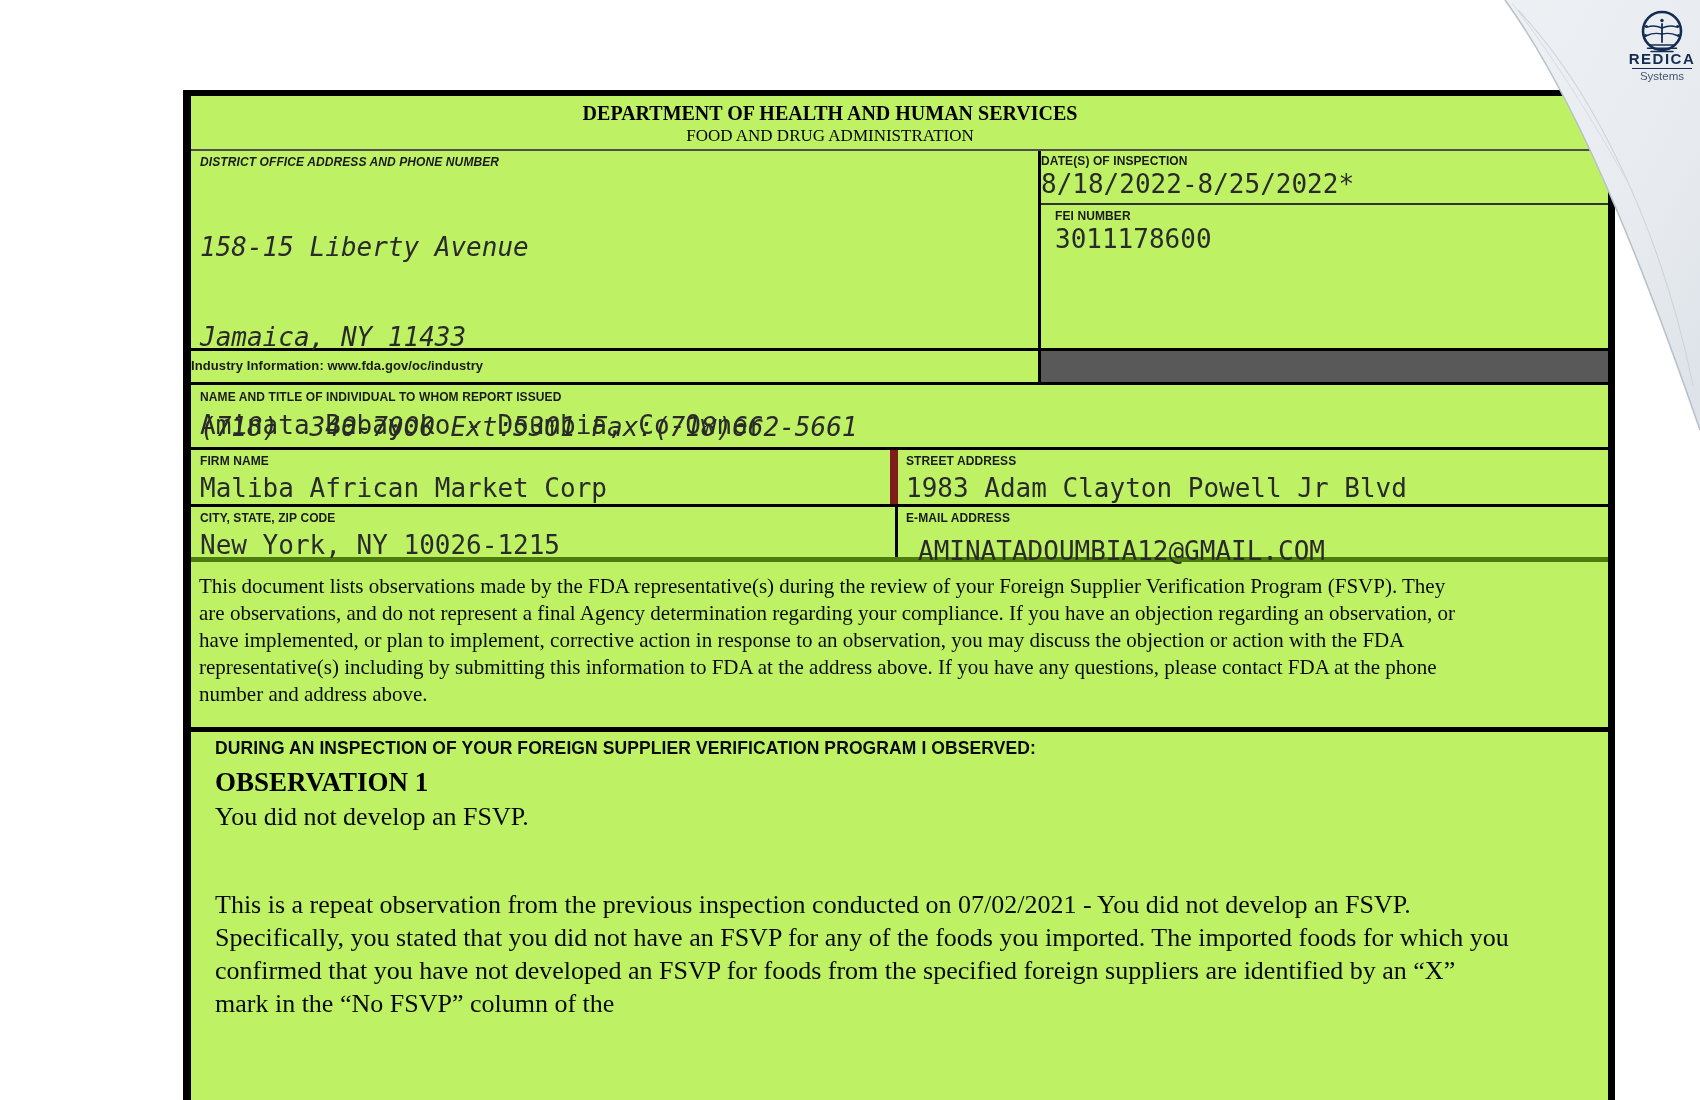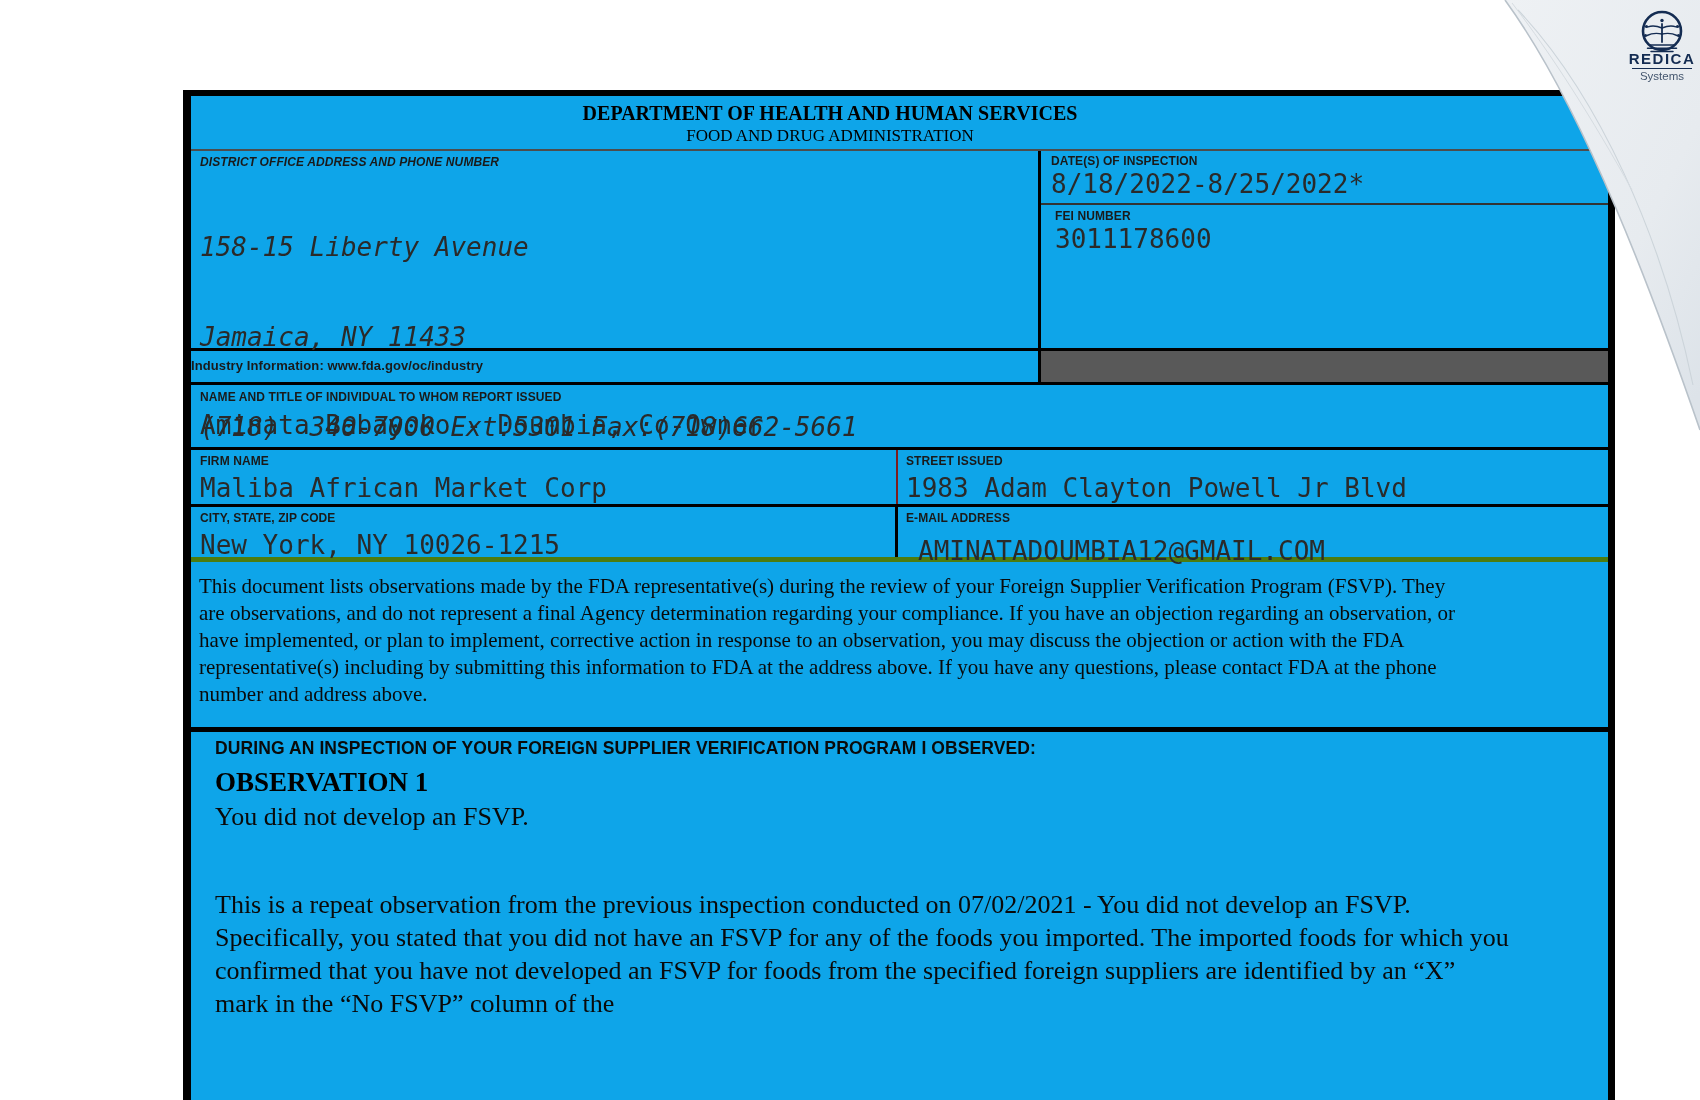--- a/index.html
+++ b/index.html
@@ -1,20 +1,20 @@
 <!DOCTYPE html>
 <html><head>
 <meta charset="utf-8">
 <style>
   * { margin:0; padding:0; box-sizing:border-box; }
   html,body { width:1700px; height:1100px; background:#ffffff; overflow:hidden;
               font-family:"Liberation Sans", sans-serif; position:relative; }
 
   .doc { position:absolute; left:183px; top:90px; width:1432px; height:1010px;
-         background:#0ea5e9; border-left:8px solid #000; border-right:7px solid #000;
+         background:#bef264; border-left:8px solid #000; border-right:7px solid #000;
          border-top:6px solid #000; }
 
   .lbl { font-family:"Liberation Sans", sans-serif; font-weight:bold; font-size:12px;
          color:#1a1a1a; letter-spacing:0.1px; }
   .mono { font-family:"DejaVu Sans Mono", monospace; font-size:26px; color:#2a2a2a;
           white-space:pre; }
 
   
   .header-row { height:55px; border-bottom:2px solid #4d4d4d; text-align:center;
                 padding:5px 139px 0 0; }
@@ -22,37 +22,37 @@
                color:#000; line-height:24px; }
   .hdr-sub   { font-family:"Liberation Serif", serif; font-size:17px; color:#000;
                line-height:21px; }
 
   
   .main-row { display:flex; height:197px; }
   .district-cell { width:850px; border-right:3px solid #000; padding:4px 0 0 9px;font-style:italic; }
   .district-lines { margin-top:3px; }
   .district-lines div { line-height:30px; }
   .right-col { flex:1; display:flex; flex-direction:column; }
-  .date-cell { height:54px; border-bottom:2px solid #333; padding:3px 0 0 10px; }
+  .date-cell { height:54px; border-bottom:2px solid #333; padding:3px 0 0 0; }
   .fei-cell  { flex:1; padding:4px 0 0 14px; }
   .date-cell .mono, .fei-cell .mono { margin-top:1px; }
 
   
   .industry-row { display:flex; height:37px; border-top:3px solid #000; border-bottom:3px solid #000; }
   .industry-left { width:850px; border-right:3px solid #000; padding:7px 0 0 0; }
   .industry-left .lbl { font-size:13px; }
   .industry-shade { flex:1; }
 
   
   .name-row { height:65px; border-bottom:3px solid #000; padding:5px 0 0 9px; }
   .name-row .mono { margin-top:6px; }
 
   
   .firm-row { display:flex; height:57px; border-bottom:3px solid #000; }
-  .firm-cell { width:707px; border-right:2px solid #7f1d1d; padding:4px 0 0 9px; }
+  .firm-cell { width:707px; border-right:8px solid #7f1d1d; padding:4px 0 0 9px; }
   .street-cell { flex:1; padding:4px 0 0 8px; }
   .firm-row .mono { margin-top:5px; }
 
   
   .city-row { display:flex; height:55px; border-bottom:5px solid #4d7c0f; }
   .city-cell { width:707px; border-right:3px solid #000; padding:4px 0 0 9px; }
   .email-cell { flex:1; padding:4px 0 0 8px; }
   .city-cell .mono { margin-top:5px; }
   .email-cell .mono { margin-top:11px; margin-left:12px; }
 
@@ -117,21 +117,21 @@
     <div class="lbl">NAME AND TITLE OF INDIVIDUAL TO WHOM REPORT ISSUED</div>
     <div class="mono">Aminata Babayoko - Doumbia, Co-Owner</div>
   </div>
 
   <div class="firm-row">
     <div class="firm-cell">
       <div class="lbl">FIRM NAME</div>
       <div class="mono">Maliba African Market Corp</div>
     </div>
     <div class="street-cell">
-      <div class="lbl">STREET ISSUED</div>
+      <div class="lbl">STREET ADDRESS</div>
       <div class="mono">1983 Adam Clayton Powell Jr Blvd</div>
     </div>
   </div>
 
   <div class="city-row">
     <div class="city-cell">
       <div class="lbl">CITY, STATE, ZIP CODE</div>
       <div class="mono">New York, NY 10026-1215</div>
     </div>
     <div class="email-cell">

